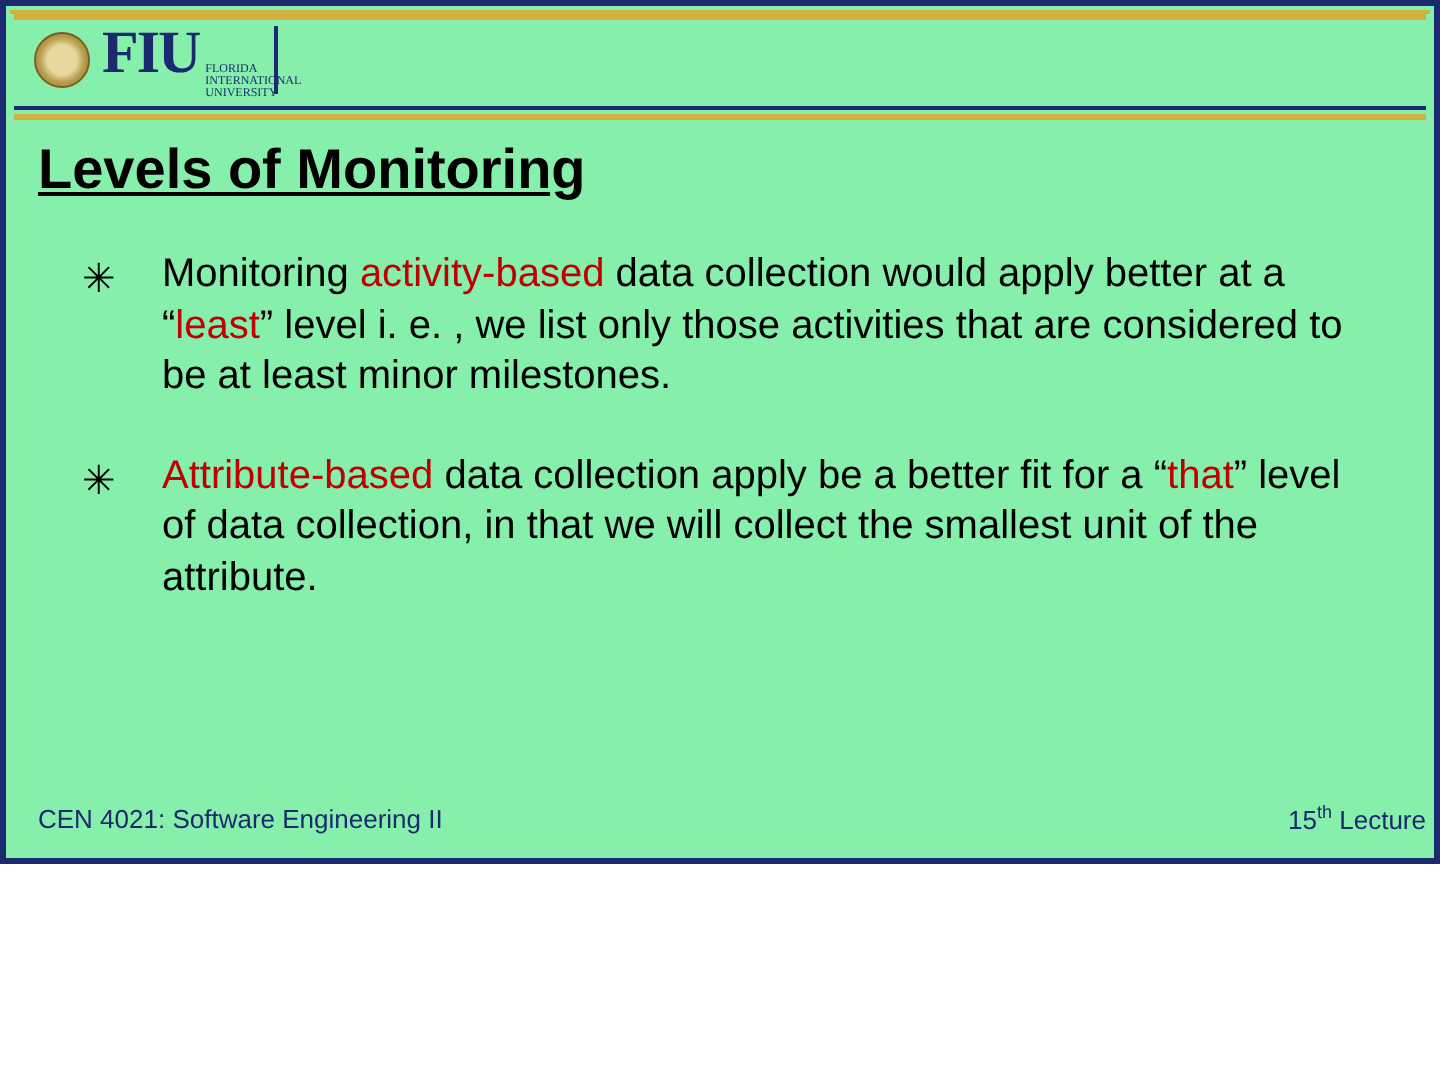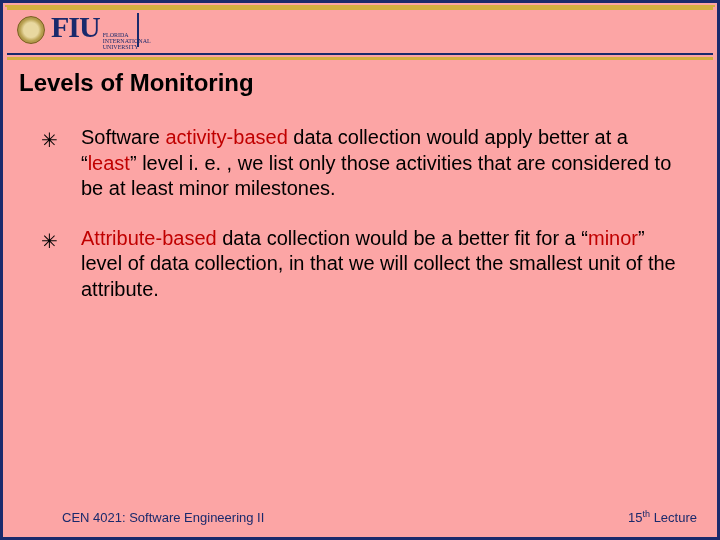--- a/index.html
+++ b/index.html
@@ -6,24 +6,24 @@
   body {
     width: 720px;
     height: 540px;
     background: #fff;
     font-family: Arial, Helvetica, sans-serif;
     position: relative;
     overflow: hidden;
   }
   .slide {
     width: 720px;
-    height: 540px;
+    height: 432px;
     border: 3px solid #1a2a6c;
     position: relative;
-    background: #fca5a5;
+    background: #86efac;
   }
   .header-band {
     position: absolute;
     top: 4px;
     left: 4px;
     right: 4px;
     height: 48px;
     border-bottom: 2px solid #1a2a6c;
     display: flex;
     align-items: center;
@@ -91,23 +91,24 @@
     right: 2px;
     height: 2px;
     background: #d4b040;
     z-index:2;
   }
   .title {
     position: absolute;
     top: 66px;
     left: 16px;
     font-family: Arial, sans-serif;
-    font-size: 24px;
+    font-size: 28px;
     font-weight: bold;
     color: #000;
+    text-decoration: underline;
   }
   .content {
     position: absolute;
     top: 122px;
     left: 38px;
     right: 38px;
   }
   .bullet-item {
     display: flex;
     margin-bottom: 24px;
@@ -125,26 +126,25 @@
     line-height: 1.28;
     color: #000;
   }
   .kw { color: #c00000; text-align: center; }
   .footer-left {
     position: absolute;
     bottom: 12px;
     left: 16px;
     font-size: 13px;
     color: #1a2a6c;
-    margin-left: 43px;
   }
   .footer-right {
     position: absolute;
     bottom: 12px;
-    right: 20px;
+    right: 4px;
     font-size: 13px;
     color: #1a2a6c;
   }
   .sup { font-size: 9px; vertical-align: super; }
 </style>
 </head>
 <body>
 
 <div class="slide">
   <div class="inner-border-top"></div>
@@ -160,23 +160,23 @@
     </div>
     <div class="logo-divider"></div>
   </div>
   <div class="gold-line"></div>
 
   <div class="title">Levels of Monitoring</div>
 
   <div class="content">
     <div class="bullet-item">
       <div class="bullet-marker">✳</div>
-      <div class="bullet-text"><span>Software </span><span class="kw">activity-based</span><span> data collection would apply better at a “</span><span class="kw">least</span><span>” level i. e. , we list only those activities that are considered to be at least minor milestones.</span></div>
+      <div class="bullet-text"><span>Monitoring </span><span class="kw">activity-based</span><span> data collection would apply better at a “</span><span class="kw">least</span><span>” level i. e. , we list only those activities that are considered to be at least minor milestones.</span></div>
     </div>
     <div class="bullet-item">
       <div class="bullet-marker">✳</div>
-      <div class="bullet-text"><span></span><span class="kw">Attribute-based</span><span> data collection would be a better fit for a “</span><span class="kw">minor</span><span>” level of data collection, in that we will collect the smallest unit of the attribute.</span></div>
+      <div class="bullet-text"><span></span><span class="kw">Attribute-based</span><span> data collection apply be a better fit for a “</span><span class="kw">that</span><span>” level of data collection, in that we will collect the smallest unit of the attribute.</span></div>
     </div>
   </div>
 
   <div class="footer-left">CEN 4021: Software Engineering II</div>
   <div class="footer-right"><span>15</span><span class="sup">th</span><span> Lecture</span></div>
 </div>
 
 </body></html>

